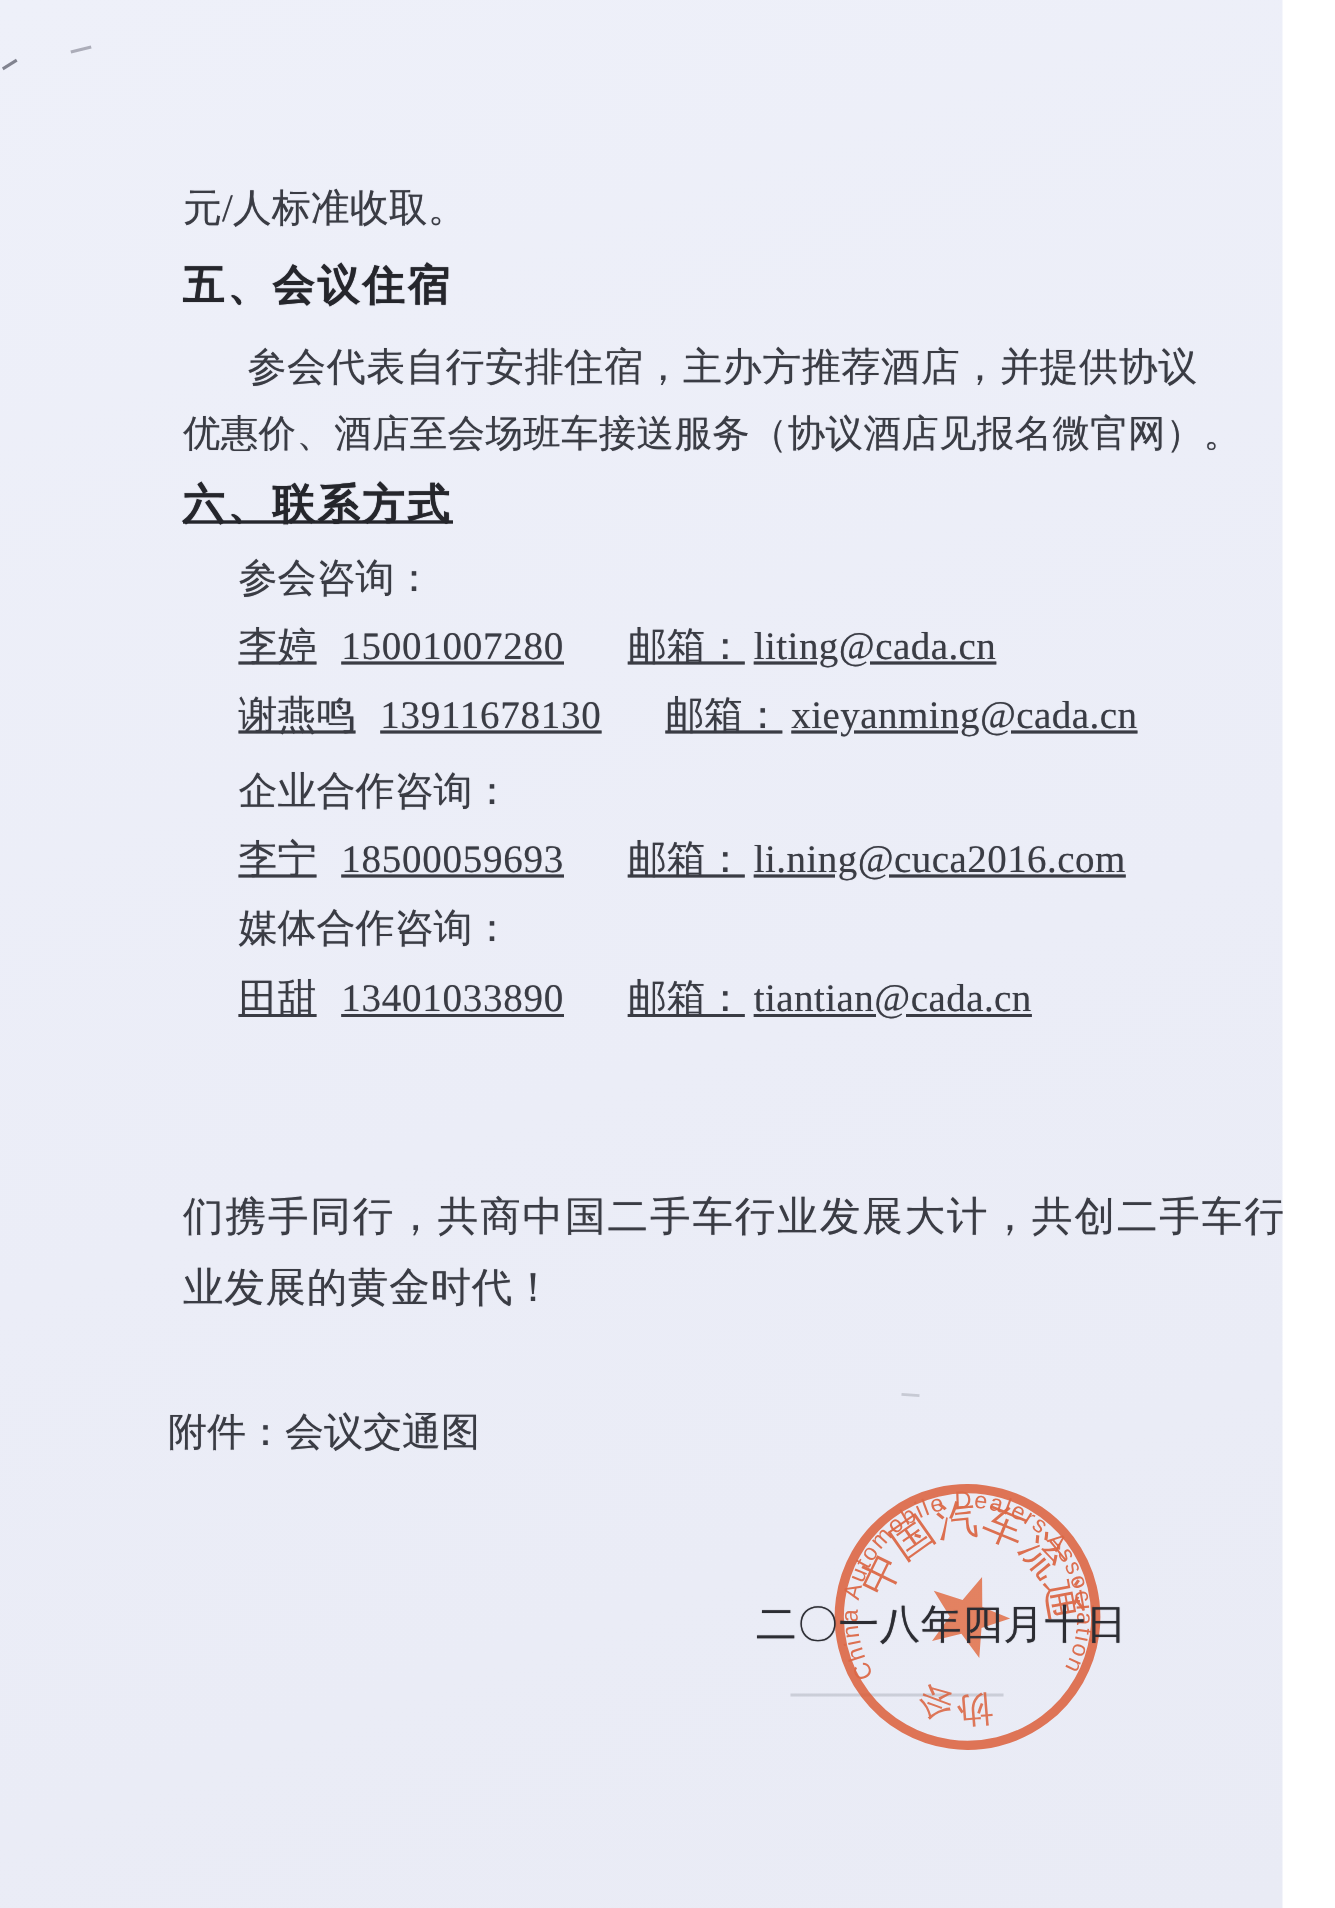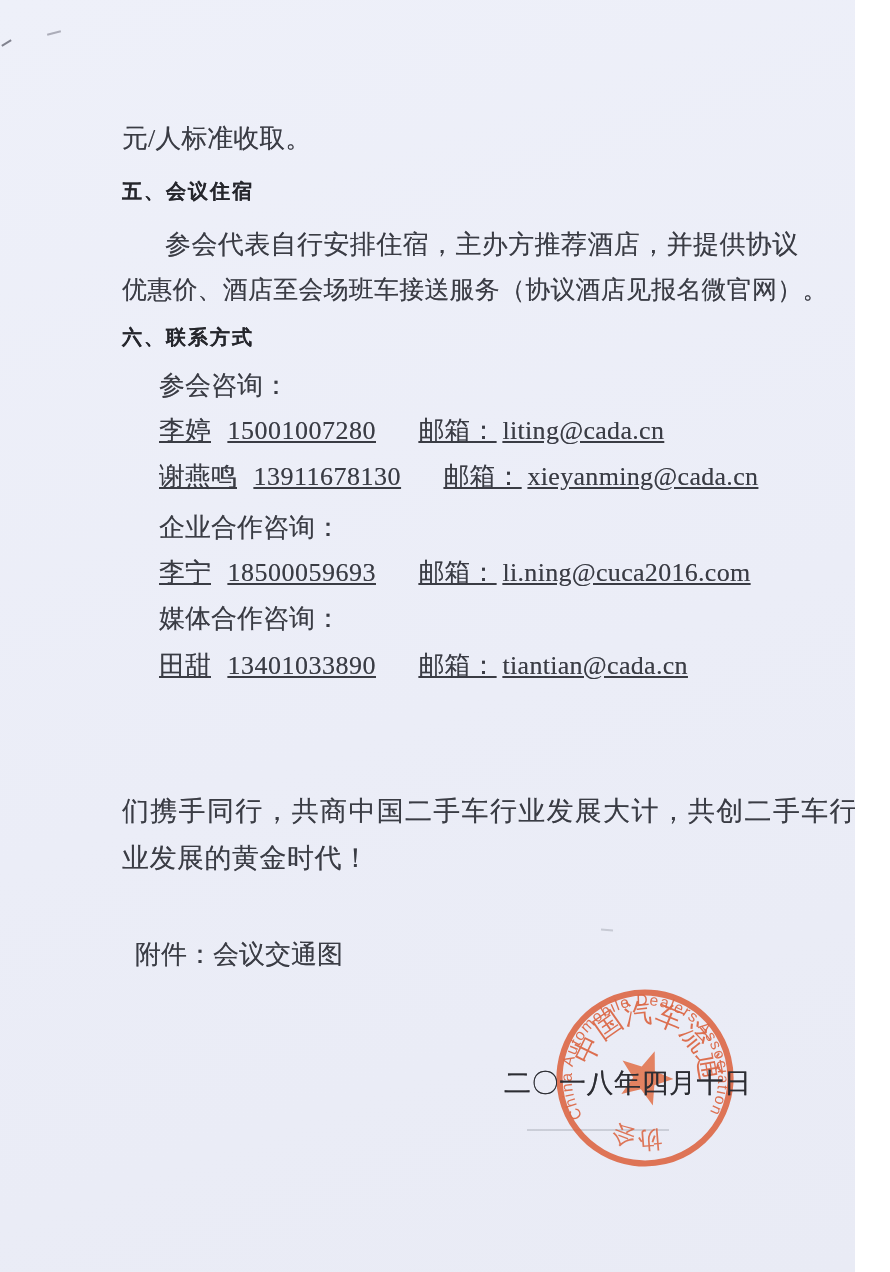--- a/index.html
+++ b/index.html
@@ -6,21 +6,21 @@
   .page{
     position:relative;
     width:855px;height:1272px;
     background:linear-gradient(160deg,#eef0f9 0%,#ebedf7 55%,#e9ebf5 100%);
     overflow:hidden;
     font-family:"Liberation Serif","DejaVu Serif",serif;
     color:#3a3c44;
   }
   .line{position:absolute;white-space:nowrap;font-size:26px;line-height:34px;
         text-shadow:0 0 .5px rgba(60,62,72,.55);}
-  .heading{font-weight:700;color:#25262c;font-size:20px;letter-spacing:2px;
+  .heading{font-weight:700;color:#25262c;font-size:28px;letter-spacing:2px;
            text-shadow:0 0 .6px rgba(30,30,36,.8);}
   .contact-row span{display:inline-block;text-decoration:underline;}
   .contact-row .phone{margin-left:10px;letter-spacing:.5px;}
   .contact-row .mail{margin-left:36px;}
   .contact-row .email{margin-left:6px;letter-spacing:.3px;}
   .closing{letter-spacing:1.3px;font-size:27px;}
   .date-line{font-size:27px;letter-spacing:.5px;color:#2c2d33;z-index:5;
              text-shadow:0 0 .6px rgba(30,30,36,.7);}
   .stamp{position:absolute;left:550px;top:983px;width:190px;height:190px;
          transform:rotate(8deg);z-index:2;opacity:.9;}
@@ -37,21 +37,21 @@
   <div class="scan-mark" style="left:47px;top:32px;width:14px;border-top-color:rgba(90,92,106,.45);transform:rotate(-14deg);"></div>
   <div class="scan-mark" style="left:601px;top:929px;width:12px;border-top-color:rgba(120,122,132,.3);transform:rotate(4deg);"></div>
 
   <div class="line" style="left:122px;top:122px;">元/人标准收取。</div>
 
   <div class="line heading" style="left:122px;top:174px;">五、会议住宿</div>
 
   <div class="line" style="left:165px;top:228px;letter-spacing:.4px;">参会代表自行安排住宿，主办方推荐酒店，并提供协议</div>
   <div class="line" style="left:122px;top:273px;font-size:25px;letter-spacing:.2px;">优惠价、酒店至会场班车接送服务（协议酒店见报名微官网）。</div>
 
-  <div class="line heading" style="left:122px;top:320px;">六、联系方式</div>
+  <div class="line heading" style="left:122px;top:320px;text-decoration:underline;">六、联系方式</div>
 
   <div class="line" style="left:159px;top:369px;">参会咨询：</div>
 
   <div class="line contact-row" style="left:159px;top:414px;">
     <span>李婷</span>
     <span class="phone">15001007280</span>
     <span class="mail"><span>邮箱：</span><span class="email">liting@cada.cn</span></span>
   </div>
 
   <div class="line contact-row" style="left:159px;top:460px;">
@@ -72,21 +72,21 @@
 
   <div class="line contact-row" style="left:159px;top:649px;">
     <span>田甜</span>
     <span class="phone">13401033890</span>
     <span class="mail"><span>邮箱：</span><span class="email">tiantian@cada.cn</span></span>
   </div>
 
   <div class="line closing" style="left:122px;top:794px;">们携手同行，共商中国二手车行业发展大计，共创二手车行</div>
   <div class="line closing" style="left:122px;top:841px;letter-spacing:.5px;">业发展的黄金时代！</div>
 
-  <div class="line" style="left:135px;top:938px;font-family:Liberation Serif, serif;">附件：会议交通图</div>
+  <div class="line" style="left:112px;top:938px;font-family:Liberation Serif, serif;">附件：会议交通图</div>
 
   <div class="faint-line"></div>
 
   <svg class="stamp" viewBox="0 0 200 200" xmlns="http://www.w3.org/2000/svg">
     <defs>
       <path id="engArc" d="M 43,152 A 77,77 0 1 1 157,152" fill="none"></path>
       <path id="cnTopArc" d="M 45,118 A 58,58 0 1 1 155,118" fill="none"></path>
       <path id="cnBottomArc" d="M 152,123 A 57,57 0 0 1 48,123" fill="none"></path>
     </defs>
     <circle cx="100" cy="100" r="90" fill="none" stroke="#db5b35" stroke-width="6.5" opacity="0.92"></circle>

